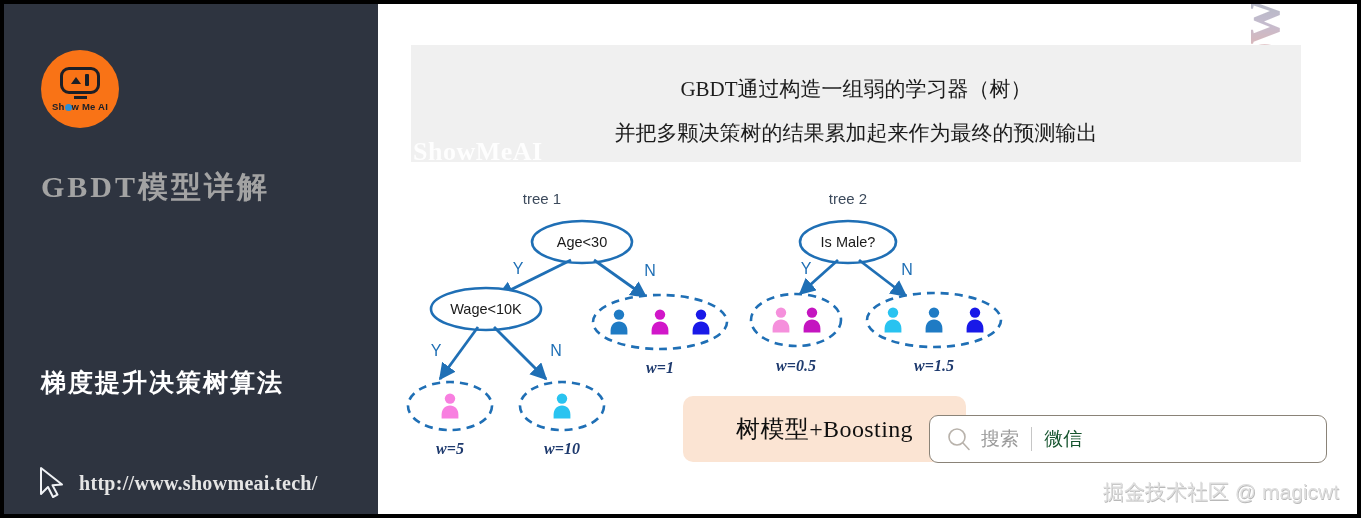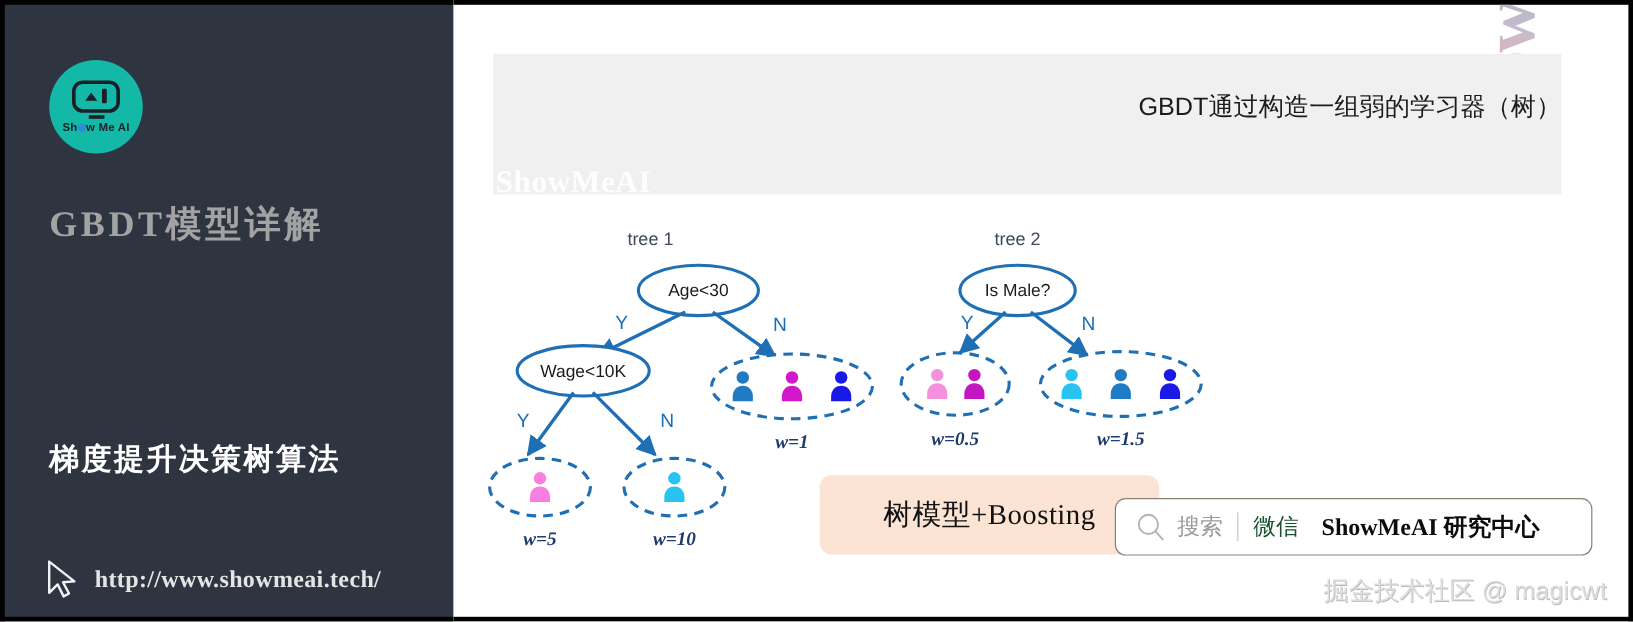--- a/index.html
+++ b/index.html
@@ -25,21 +25,21 @@
     border-bottom: 4px solid #000;
     border-left: 4px solid #000;
     flex: 0 0 378px;
     overflow: hidden;
   }
   #logo-wrap {
     position: absolute;
     left: 37px; top: 46px;
     width: 78px; height: 78px;
     border-radius: 50%;
-    background: #14b8a6;
+    background: #f97316;
     display: flex; flex-direction: column;
     align-items: center; justify-content: center;
   }
   .logo-face {
     width: 40px; height: 27px;
     border: 3px solid #1b1f27;
     border-radius: 9px;
     display: flex; align-items: center; justify-content: center;
     gap: 4px;
     margin-bottom: 1px;
@@ -103,24 +103,24 @@
   }
 
   
   #banner {
     position: absolute;
     left: 33px; top: 41px;
     width: 890px; height: 117px;
     background: #f0f0f0;
   }
   #banner-line1, #banner-line2 {
-    position: absolute; width: 100%; text-align: right;
+    position: absolute; width: 100%; text-align: center;
     color: #1c1c1c;
     font-size: 21px;
-    font-family: Liberation Sans, sans-serif;
+    font-family: Liberation Serif, serif;
   }
   #banner-line1 { top: 30px; }
   #banner-line2 { top: 74px; }
   #banner-watermark {
     position: absolute; left: 2px; top: 92px;
     font-size: 26px; font-weight: bold;
     color: rgba(255,255,255,0.88);
     font-family: "Liberation Serif", serif;
     letter-spacing: 0.5px;
   }
@@ -252,20 +252,21 @@
       <span id="side-url">http://www.showmeai.tech/</span>
     </div>
   </aside>
 
   <main id="main">
 
     <div id="vert-watermark">ShowMeAI</div>
 
     <section id="banner">
       <div id="banner-line1">GBDT通过构造一组弱的学习器（树）</div>
+      <div id="banner-line2">并把多颗决策树的结果累加起来作为最终的预测输出</div>
       <div id="banner-watermark">ShowMeAI</div>
     </section>
 
     <svg id="tree-svg" viewBox="0 0 979 510">
       <defs>
         <marker id="arrowblue" markerWidth="7" markerHeight="7" refX="5.4" refY="3" orient="auto">
           <path d="M0,0 L6,3 L0,6 z" fill="#1f6fb5"></path>
         </marker>
 
         <symbol id="person" viewBox="0 0 20 26">
@@ -336,19 +337,18 @@
     </div>
 
     <div id="searchbar">
       <svg width="26" height="26" viewBox="0 0 26 26">
         <circle cx="11" cy="11" r="8" fill="none" stroke="#b8b2ab" stroke-width="1.6"></circle>
         <line x1="17" y1="17" x2="23" y2="23.5" stroke="#b8b2ab" stroke-width="1.6" stroke-linecap="round"></line>
       </svg>
       <span id="search-placeholder">搜索</span>
       <span id="search-divider"></span>
       <span id="search-wechat">微信</span>
-      <span id="search-brand">ShowMeAI 研究中心</span>
     </div>
 
     <div id="bottom-watermark">掘金技术社区 @ magicwt</div>
 
   </main>
 </div>
 
 </body></html>

